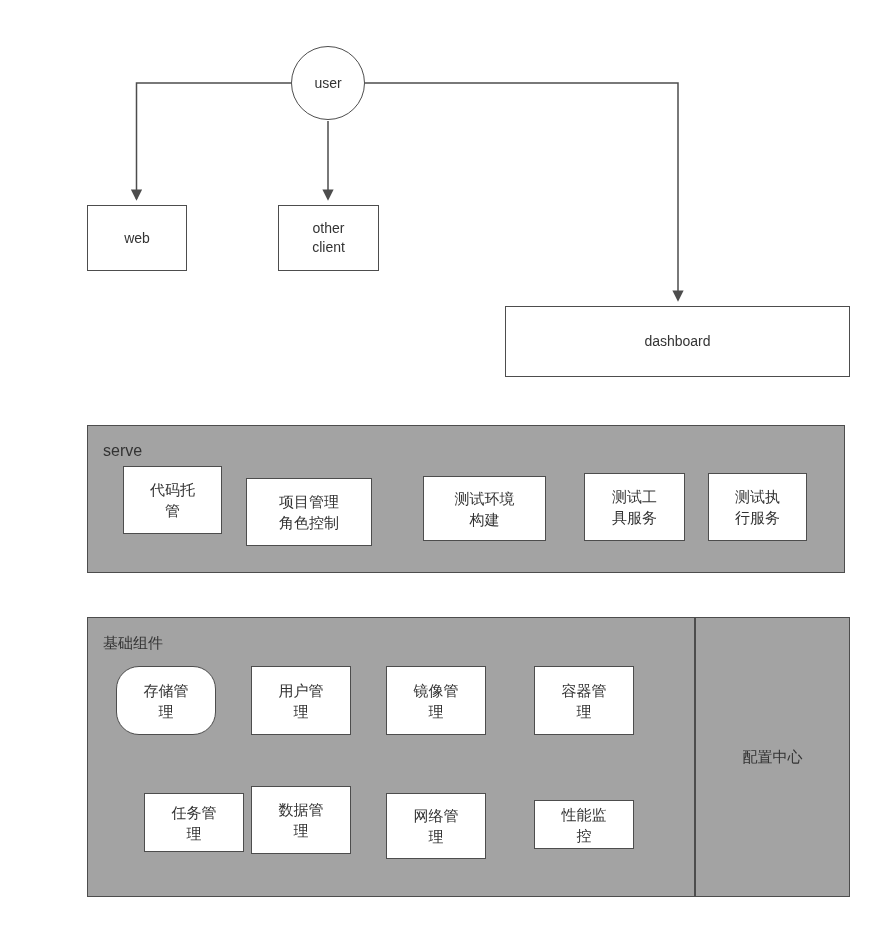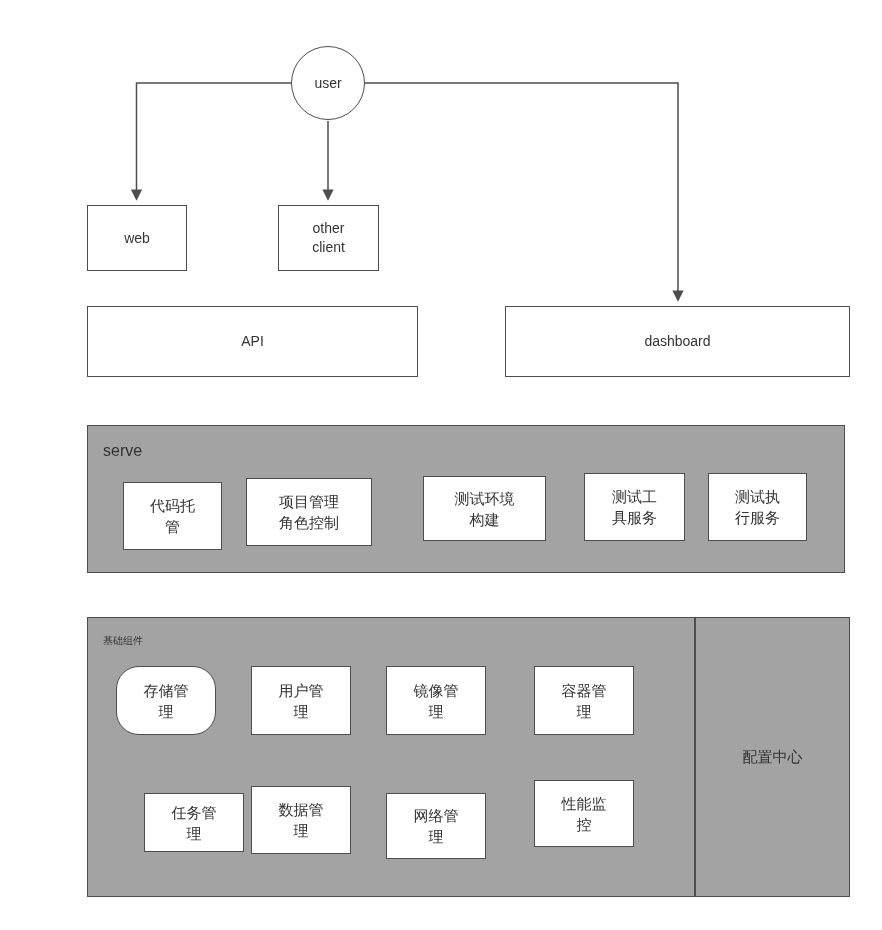--- a/index.html
+++ b/index.html
@@ -99,45 +99,44 @@
     <path d="M 365 83 L 678 83 L 678 300" fill="none" stroke="#4d4d4d" stroke-width="1.5" marker-end="url(#arrow)"></path>
   </svg>
 
   <div class="node circle big" style="left:291px; top:46px; width:74px; height:74px;">user</div>
 
   <div class="node big" style="left:87px; top:205px; width:100px; height:66px;">web</div>
 
   <div class="node big" style="left:278px; top:205px; width:101px; height:66px;">other
 client</div>
 
-  <div class="node big" style="left:87px; top:306px; width:331px; height:71px;">API</div>
 
   <div class="node big" style="left:505px; top:306px; width:345px; height:71px;">dashboard</div>
 
   <div class="container-box" style="left:87px; top:425px; width:758px; height:148px;">
     <span class="container-label">serve</span>
 
-    <div class="inner-node" style="left:35px; top:56px; width:99px; height:68px;">代码托
+    <div class="inner-node" style="left:35px; top:40px; width:99px; height:68px;">代码托
 管</div>
 
     <div class="inner-node" style="left:158px; top:52px; width:126px; height:68px;">项目管理
 角色控制</div>
 
     <div class="inner-node" style="left:335px; top:50px; width:123px; height:65px;">测试环境
 构建</div>
 
     <div class="inner-node" style="left:496px; top:47px; width:101px; height:68px;">测试工
 具服务</div>
 
     <div class="inner-node" style="left:620px; top:47px; width:99px; height:68px;">测试执
 行服务</div>
   </div>
 
   <div class="container-box" style="left:87px; top:617px; width:763px; height:280px;">
-    <span class="container-label" style="font-size:10px;">基础组件</span>
+    <span class="container-label" style="font-size:15px;">基础组件</span>
 
     <div class="inner-node" style="left:28px; top:48px; width:100px; height:69px;border-radius:23px;">存储管
 理</div>
 
     <div class="inner-node" style="left:163px; top:48px; width:100px; height:69px;">用户管
 理</div>
 
     <div class="inner-node" style="left:298px; top:48px; width:100px; height:69px;">镜像管
 理</div>
 
@@ -146,20 +145,20 @@
 
     <div class="inner-node" style="left:28px; top:175px; width:100px; height:59px;margin-left:28px;">任务管
 理</div>
 
     <div class="inner-node" style="left:163px; top:168px; width:100px; height:68px;">数据管
 理</div>
 
     <div class="inner-node" style="left:298px; top:175px; width:100px; height:66px;">网络管
 理</div>
 
-    <div class="inner-node" style="left:446px; top:162px; width:100px; height:67px;">性能监
+    <div class="inner-node" style="left:446px; top:182px; width:100px; height:49px;">性能监
 控</div>
 
     <div class="divider-v" style="left:606px;"></div>
     <div class="config-region">配置中心</div>
   </div>
 
 </div>
 
 </body></html>

